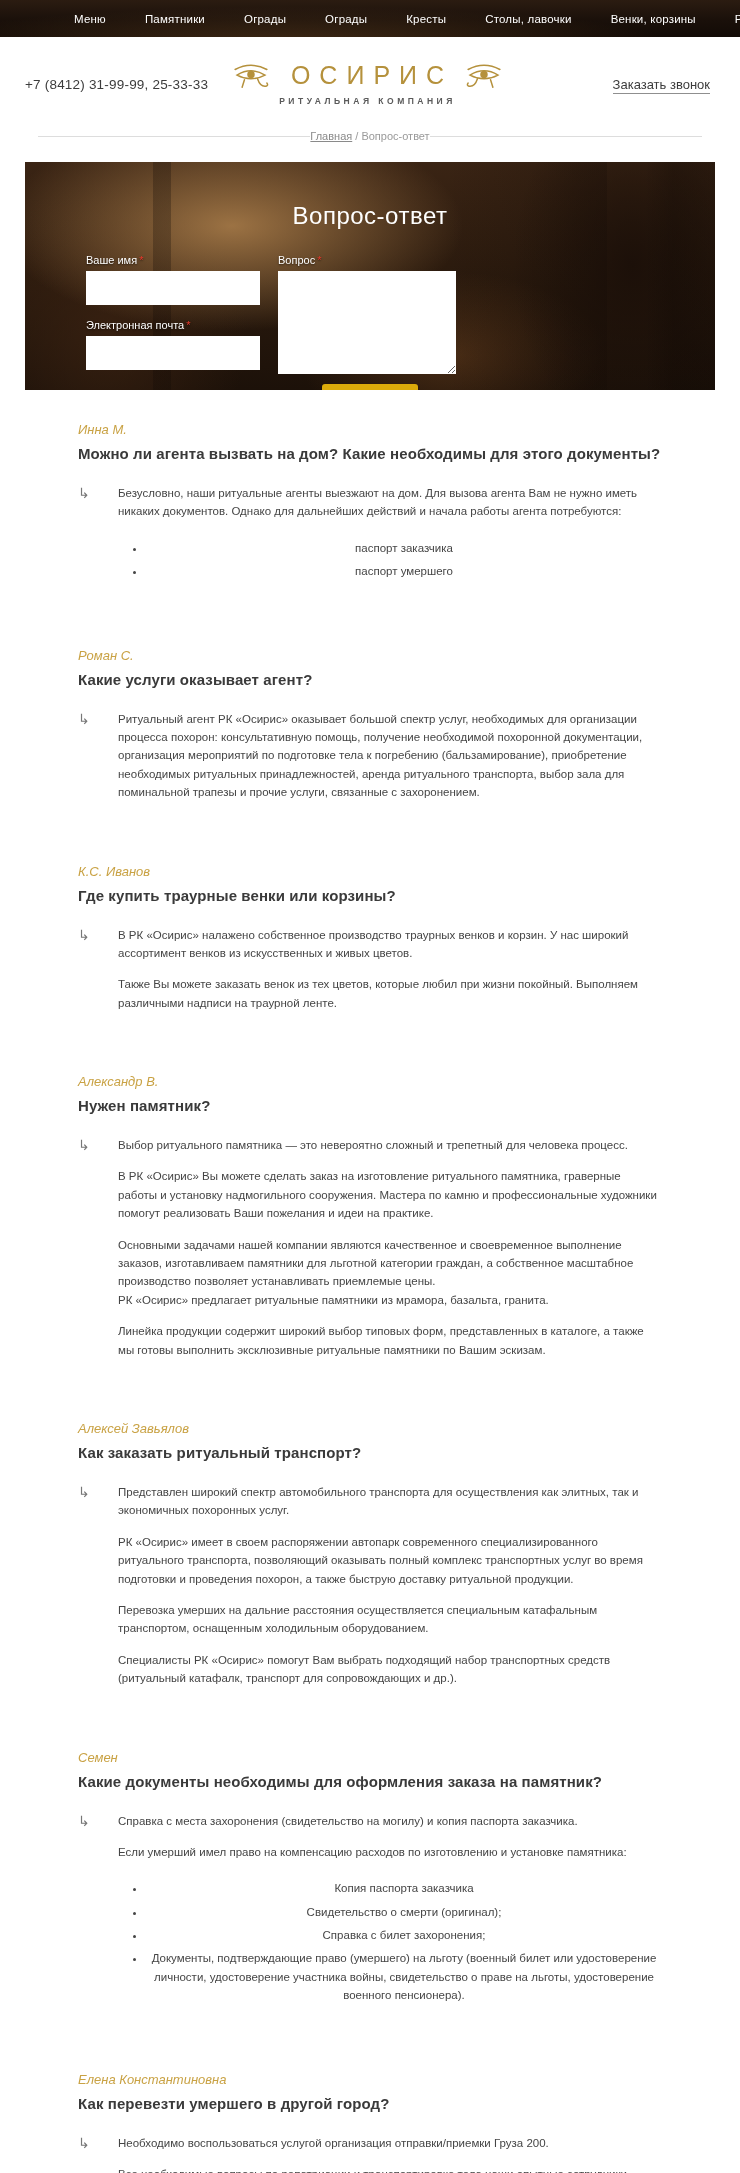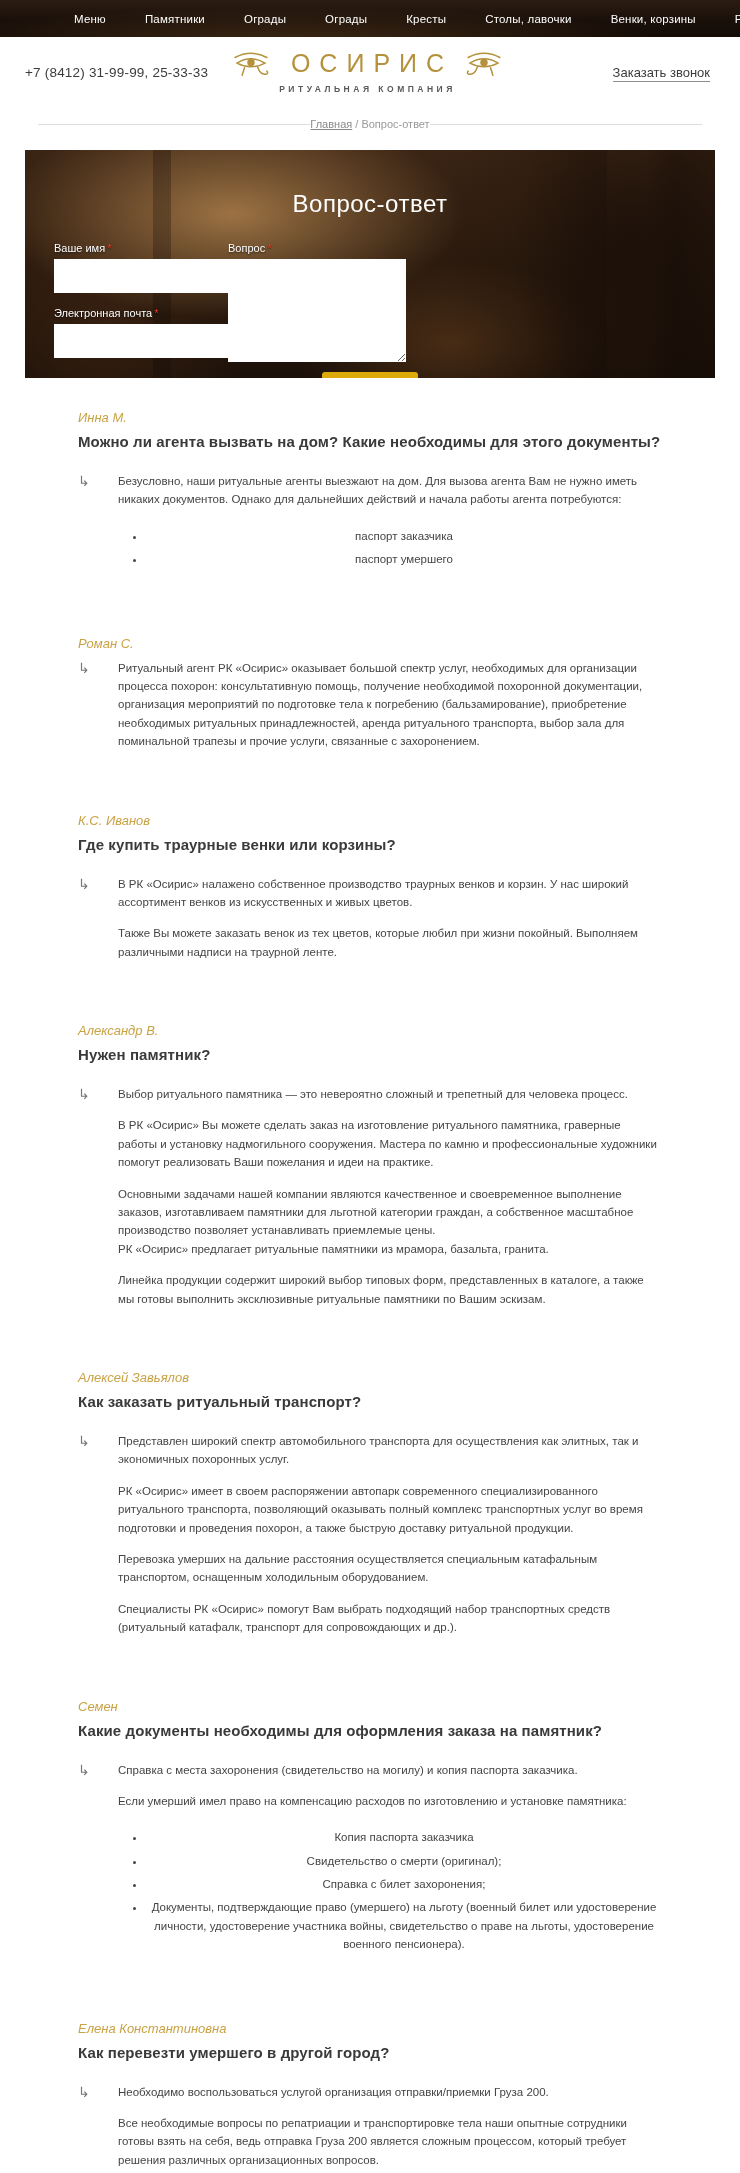--- a/index.html
+++ b/index.html
@@ -16,21 +16,21 @@
       radial-gradient(ellipse at 40% 120%, rgba(120,80,40,.45), transparent 60%),
       linear-gradient(180deg,#2b1c11 0%, #1a100a 55%, #120b06 100%);
   }
   .burger { width:17px; display:flex; flex-direction:column; gap:3px; cursor:pointer; }
   .burger i { display:block; height:2px; background:#fff; border-radius:1px; }
   .topnav a {
     color:#fff; text-decoration:none; font-size:11.5px; letter-spacing:.2px;
     white-space:nowrap; cursor:pointer;
   }
   
-  .header { display:flex; align-items:flex-start; padding:12px 30px 6px 25px; }
+  .header { display:flex; align-items:flex-start; padding:24px 30px 6px 25px; }
   .header-left, .header-right { flex:1; padding-top:14px; }
   .header-right { text-align:right; }
   .phone-top { font-size:13.5px; color:#3c3c3c; letter-spacing:.2px; }
   .callback { font-size:13px; color:#3c3c3c; text-decoration:none; border-bottom:1px solid #8f8f8f; padding-bottom:1px; cursor:pointer;margin-top:28px; }
   .logo { text-align:center; }
   .logo-row { display:flex; align-items:center; justify-content:center; gap:12px; }
   .logo-title { color:#b5913c; font-size:25px; letter-spacing:9px; font-weight:400; margin-left:9px; }
   .eye { width:38px; height:28px; }
   .eye.flip { transform:scaleX(-1); }
   .logo-sub { margin-top:6px; font-size:8.5px; letter-spacing:3.5px; color:#5a5a5a; font-weight:700;text-align:center; }
@@ -51,21 +51,21 @@
   }
   .hero::after { 
     content:""; position:absolute; inset:0; pointer-events:none;
     background:
       linear-gradient(90deg, transparent 0 128px, rgba(15,8,4,.55) 128px 146px, transparent 146px 420px,
         rgba(20,11,6,.5) 560px 582px, transparent 582px 620px, rgba(12,6,3,.6) 648px 690px, transparent 690px);
     opacity:.5;
   }
   .hero-inner { position:relative; z-index:2; height:100%; }
   .hero-title { text-align:center; color:#fff; font-size:24px; font-weight:400; padding-top:40px; letter-spacing:.5px; }
-  .hero-form { display:flex; padding-left:29px; margin-top:24px; }
+  .hero-form { display:flex; gap:18px; padding-left:61px; margin-top:24px; }
   .form-col-left { width:174px; }
   .field-label { color:#fff; font-size:11px; margin-bottom:5px; text-shadow:0 1px 2px rgba(0,0,0,.6); }
   .req { color:#e8392b; margin-left:2px; }
   .hero-form input[type="text"], .hero-form input[type="email"] {
     width:174px; height:34px; border:none; background:#fff; padding:0 8px; font-size:12px; display:block;
   }
   .field-gap { height:14px; }
   .hero-form textarea {
     width:178px; height:103px; border:none; background:#fff; padding:6px 8px; font-size:12px; resize:both; display:block;
   }
@@ -182,20 +182,21 @@
         <ul>
           <li>паспорт заказчика</li>
           <li>паспорт умершего</li>
         </ul>
       </div>
     </div>
   </section>
 
   <section class="qa-item">
     <div class="qa-author">Роман С.</div>
+    <h2 class="qa-question">Какие услуги оказывает агент?</h2>
     <div class="qa-answer">
       <span class="qa-arrow">↳</span>
       <div class="qa-body">
         <p>Ритуальный агент РК «Осирис» оказывает большой спектр услуг, необходимых для организации процесса похорон: консультативную помощь, получение необходимой похоронной документации, организация мероприятий по подготовке тела к погребению (бальзамирование), приобретение необходимых ритуальных принадлежностей, аренда ритуального транспорта, выбор зала для поминальной трапезы и прочие услуги, связанные с захоронением.</p>
       </div>
     </div>
   </section>
 
   <section class="qa-item">
     <div class="qa-author">К.С. Иванов</div>

